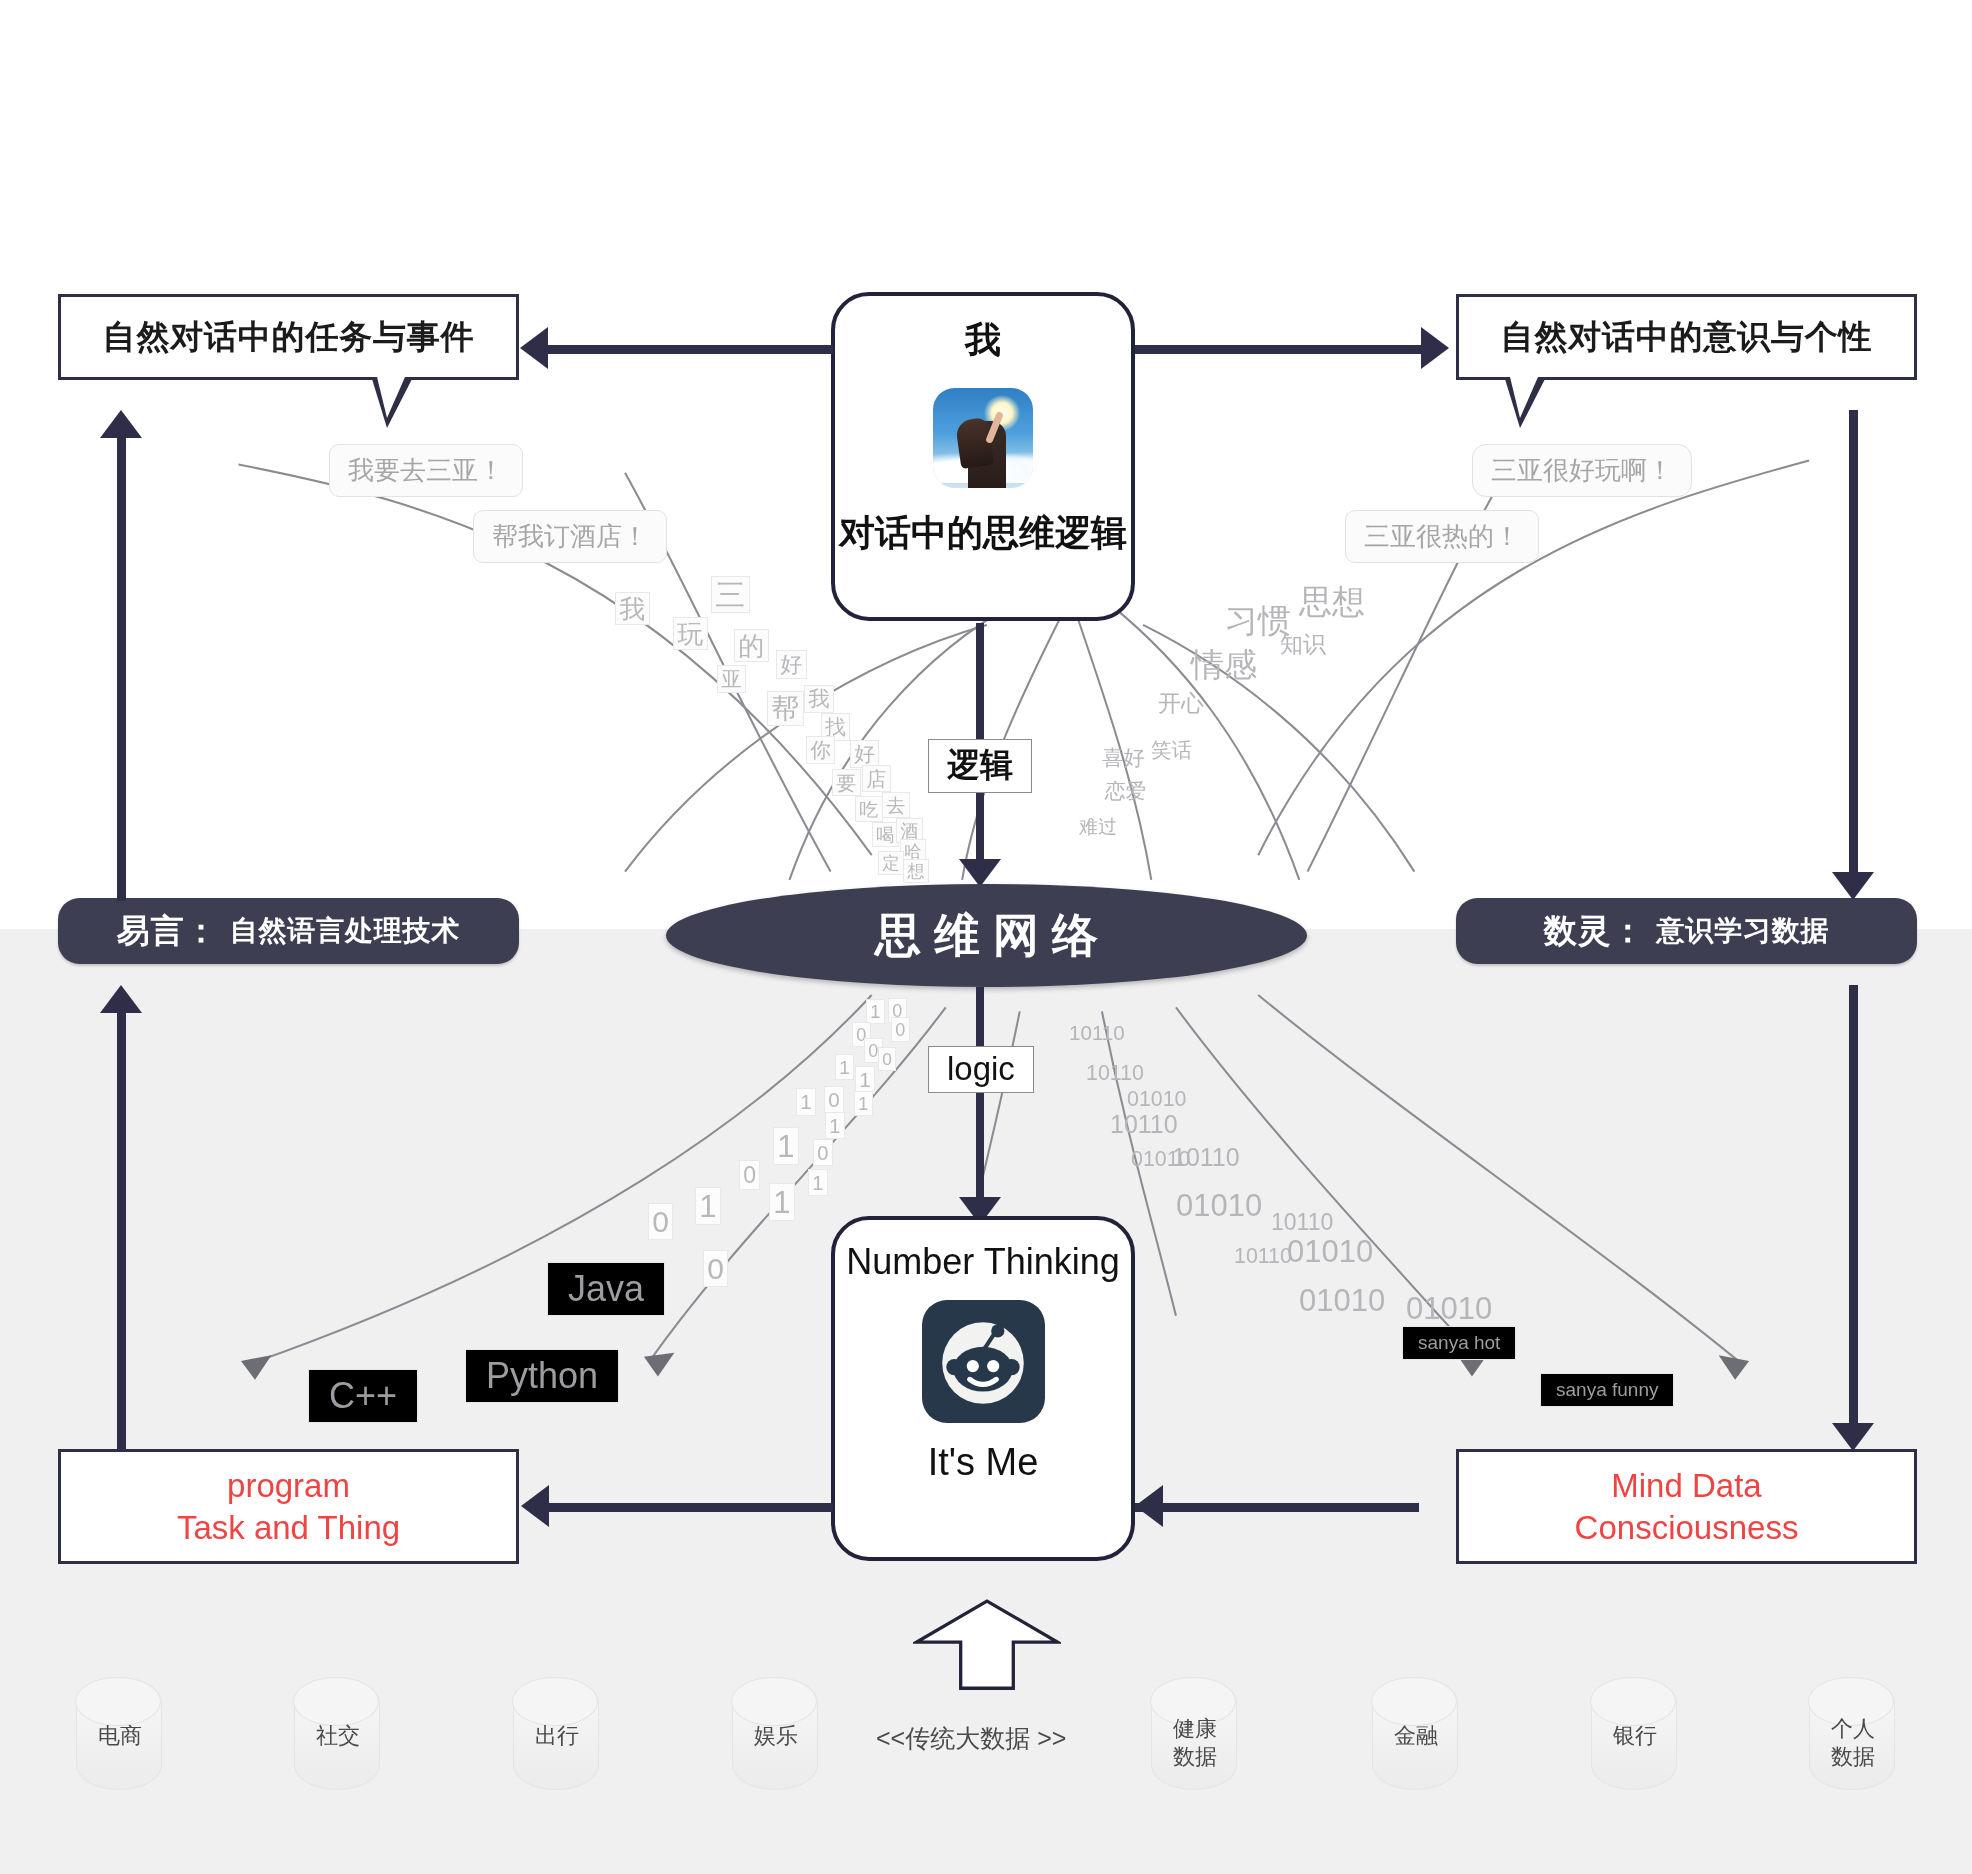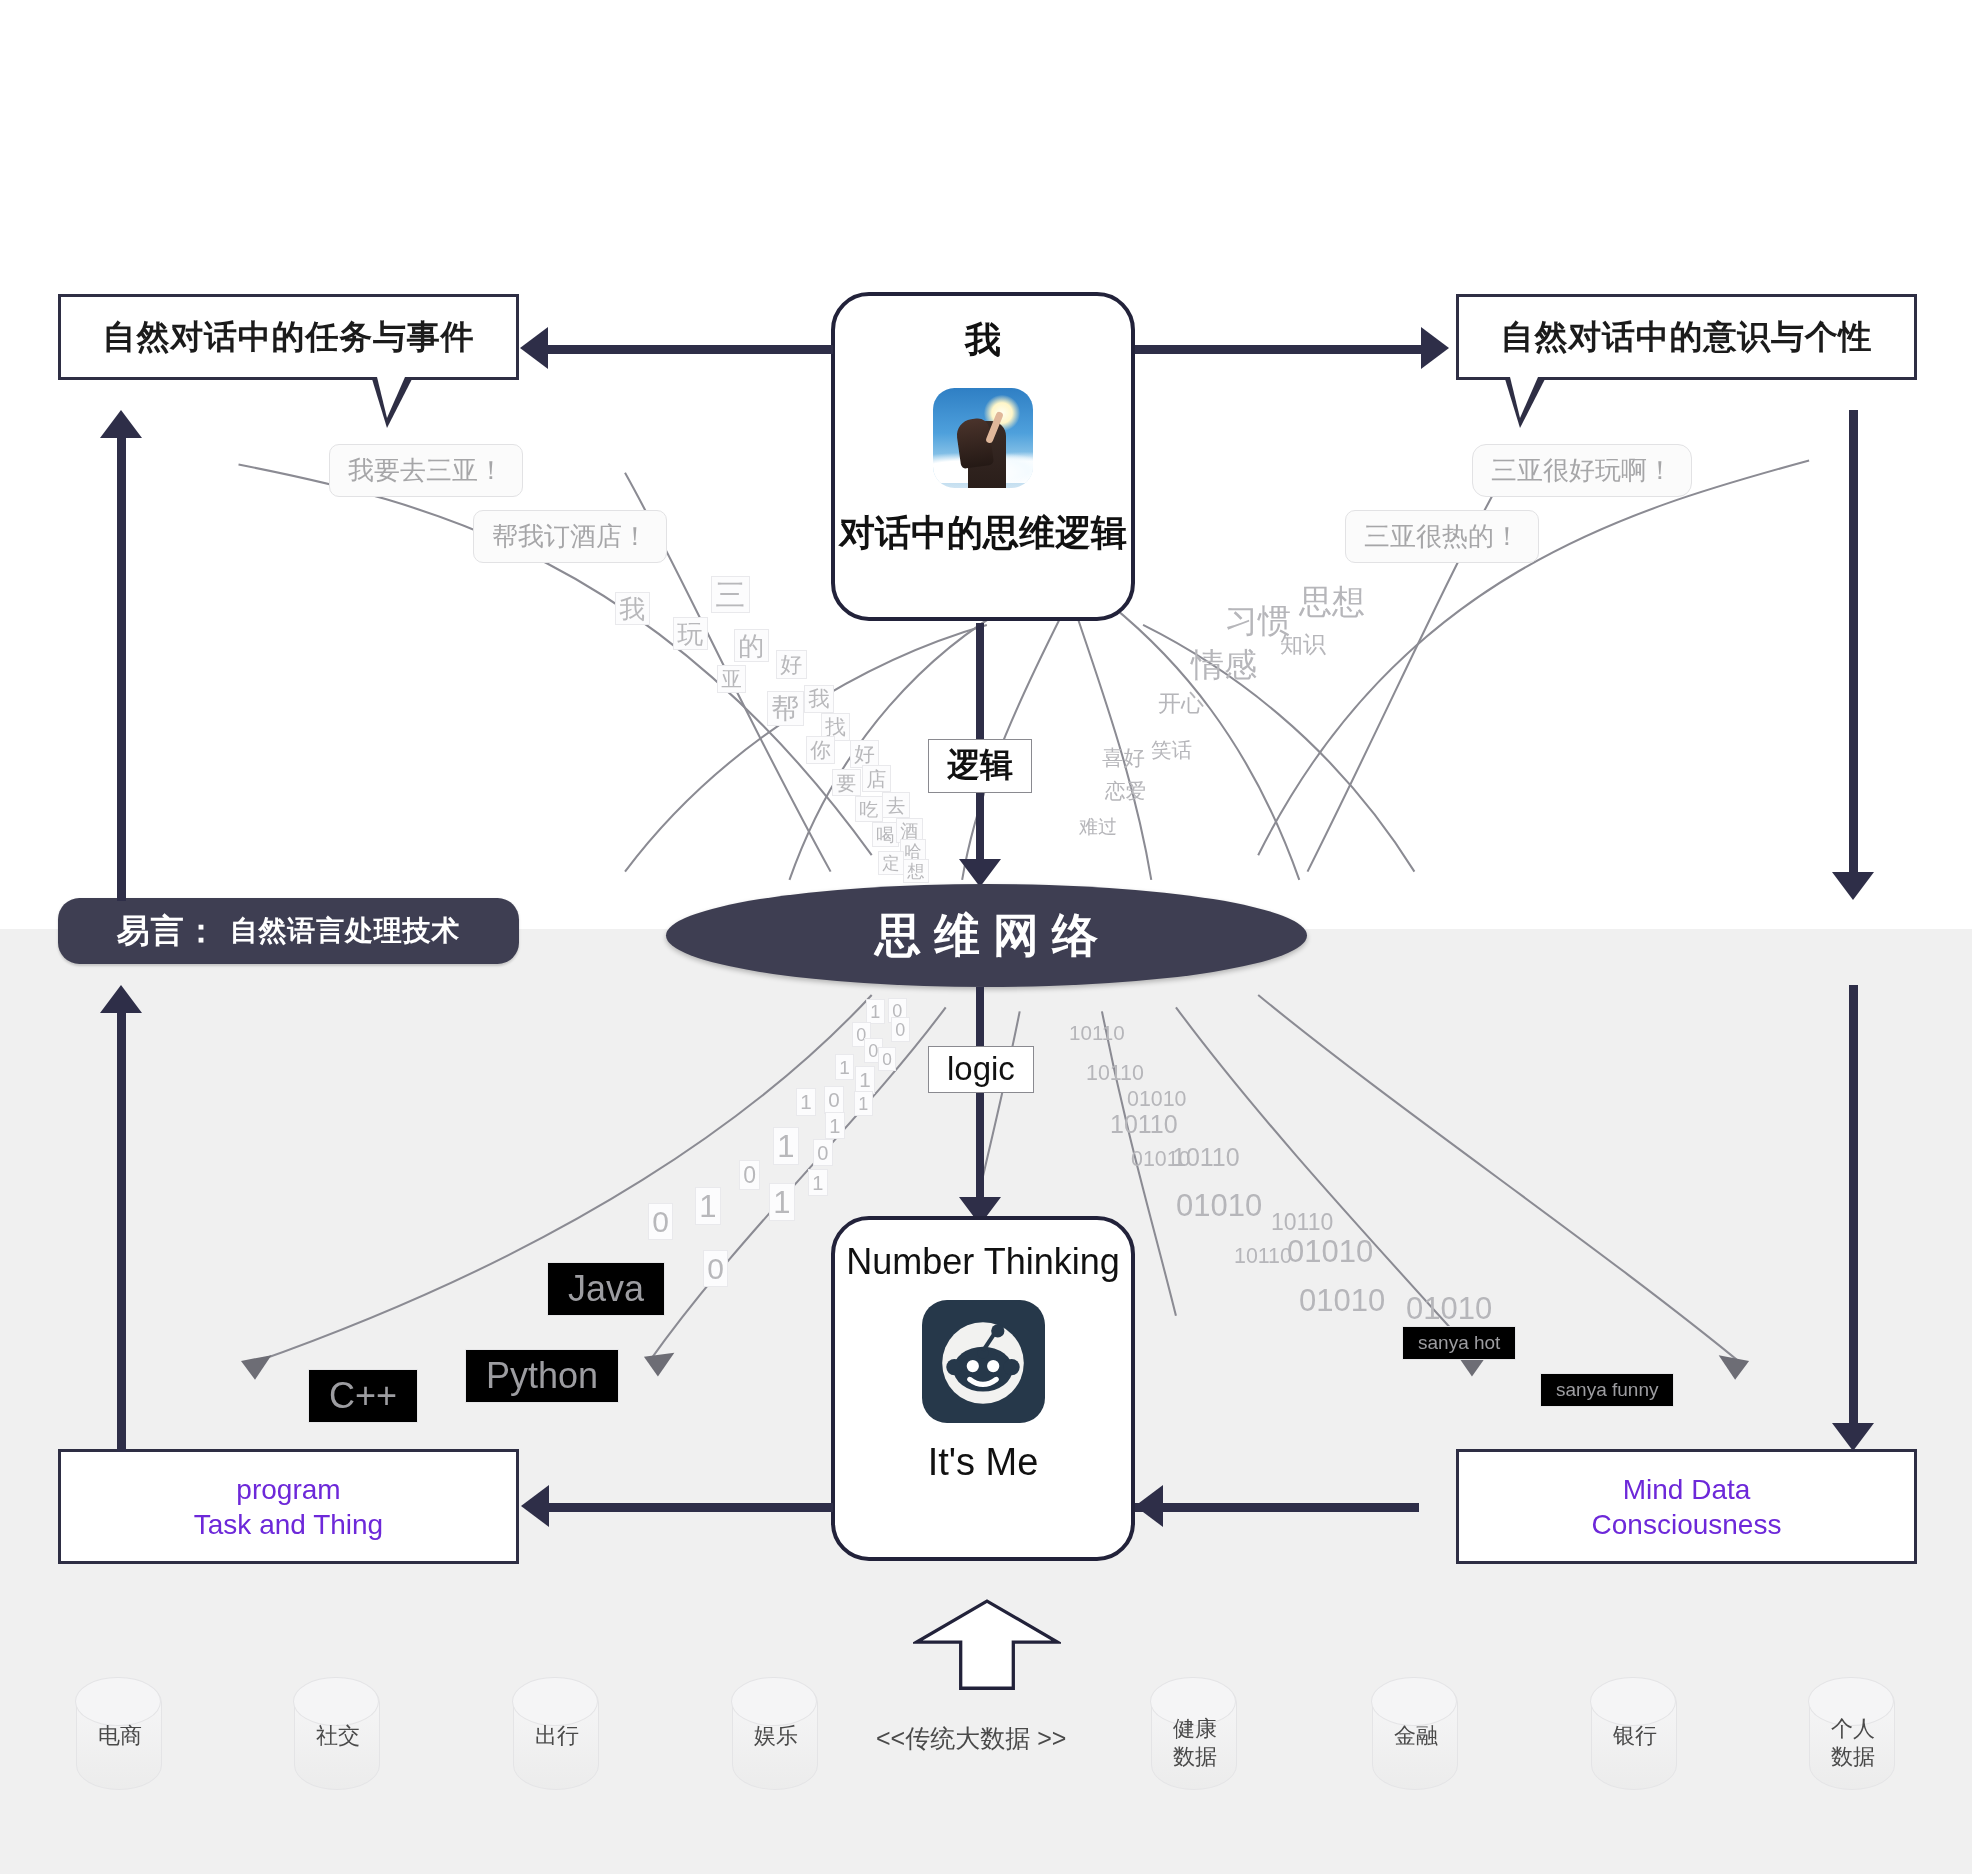--- a/index.html
+++ b/index.html
@@ -32,21 +32,21 @@
   .box {
     position:absolute;
     background:#ffffff;
     border:3.3px solid #2e2e44;
     display:flex; flex-direction:column;
     align-items:center; justify-content:center;
     text-align:center;
     color:#1b1b1b;
   }
   .box.cn { font-weight:bold; font-size:33px; letter-spacing:0.8px; }
-  .box.en { font-size:28px; line-height:1.25; font-weight:400; color:#6d28d9;}
+  .box.en { font-size:33px; line-height:1.25; font-weight:400; color:#ef4444;}
 
   
   .tail {
     position:absolute; width:0; height:0;
     border-left:15px solid transparent;
     border-right:25px solid transparent;
     border-top:49px solid #2e2e44;
   }
   .tail::after{
     content:""; position:absolute; left:-10px; top:-51px;
@@ -309,20 +309,24 @@
   <div class="word" style="left:1079px; top:814px; font-size:19px;">难过</div>
 
   <div class="aline" style="left:976px; top:623px; width:8.2px; height:247px;"></div>
   <div class="chip cn" style="left:928px; top:739px;">逻辑</div>
   <div class="ahead down" style="left:959px; top:859px;"></div>
 
   <div class="pill" style="left:58px; top:898px; width:461px; height:66px;">
     <span class="strong">易言：</span>
     <span class="light">自然语言处理技术</span>
   </div>
+  <div class="pill" style="left:1456px; top:898px; width:461px; height:66px;">
+    <span class="strong">数灵：</span>
+    <span class="light">意识学习数据</span>
+  </div>
 
   <div class="ellipse" style="left:666px; top:884px; width:641px; height:103px;">
     <span>思维网络</span>
   </div>
 
   <div class="aline" style="left:976px; top:987px; width:8.2px; height:222px;"></div>
   <div class="chip" style="left:928px; top:1046px;">logic</div>
   <div class="ahead down" style="left:959px; top:1197px;"></div>
 
   <div class="glyph" style="left:866px; top:999px; font-size:18px;">1</div>

